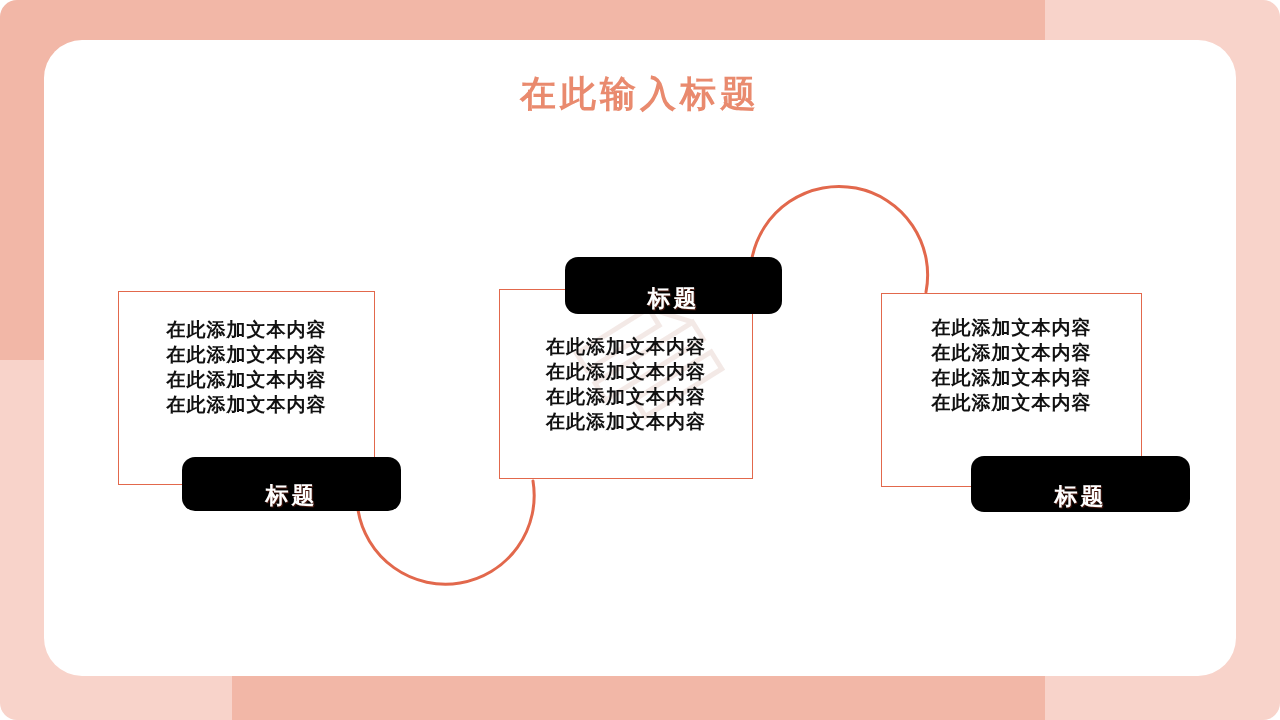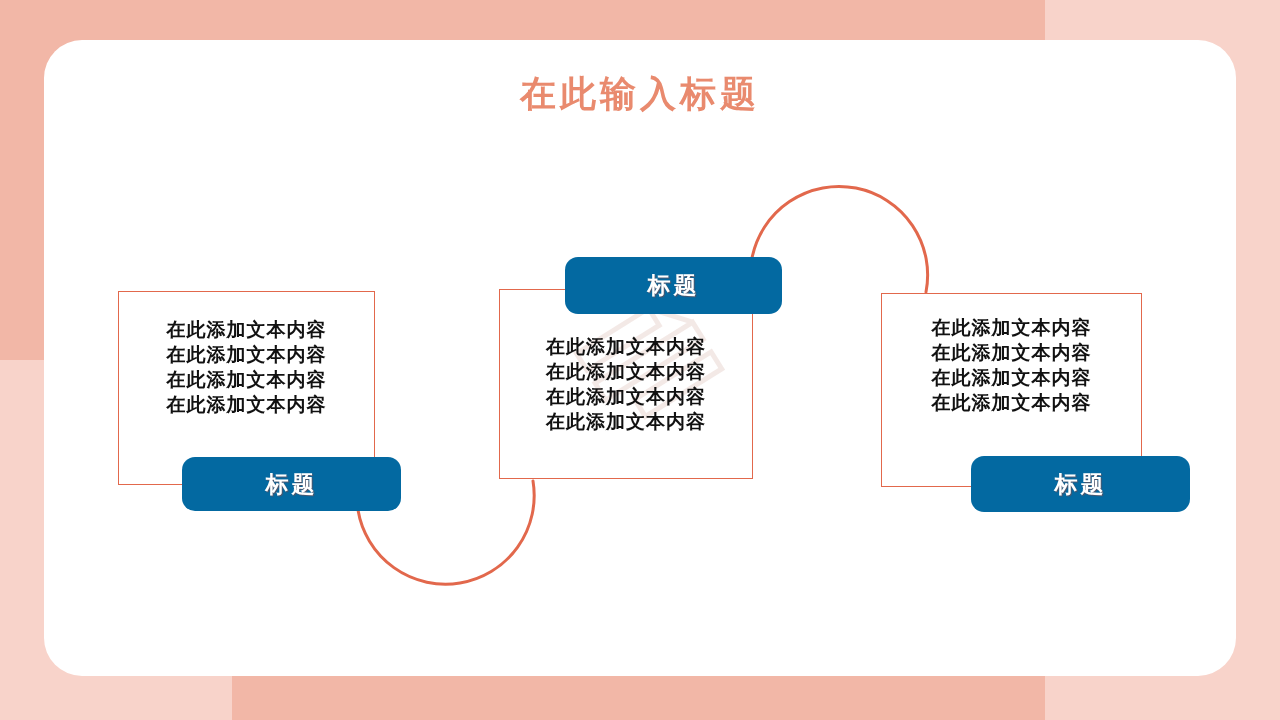--- a/index.html
+++ b/index.html
@@ -10,20 +10,21 @@
   body {
     font-family: "Liberation Serif", "DejaVu Serif", serif;
   }
 
   #slide {
     position: relative;
     width: 1280px;
     height: 720px;
     overflow: hidden;
     background: #ffffff;
+    border-radius: 17px;
   }
 
   
   .bg-dark-top-left {
     position: absolute;
     left: 0; top: 0;
     width: 1045px; height: 360px;
     background: #f2b7a7;
   }
   .bg-light-top-right {
@@ -114,24 +115,24 @@
 
   #box-2 { left: 499px;  top: 289px; width: 254px; height: 190px; }
   #box-2 .lines { top: 44px; }
 
   #box-3 { left: 881px;  top: 293px; width: 261px; height: 194px; }
   #box-3 .lines { top: 21px; }
 
   
   .badge {
     position: absolute;
-    background: #0369a1;
+    background: #000000;
     border-radius: 13px;
     display: flex;
-    align-items: center;
+    align-items: flex-end;
     justify-content: center;
     box-sizing: border-box;
   }
   .badge .badge-label {
     font-size: 23px;
     font-weight: bold;
     color: #ffffff;
     letter-spacing: 3px;
     font-family: "DejaVu Serif", "Liberation Serif", serif;
     text-shadow: 1px 1px 1px rgba(180,60,35,0.45);

